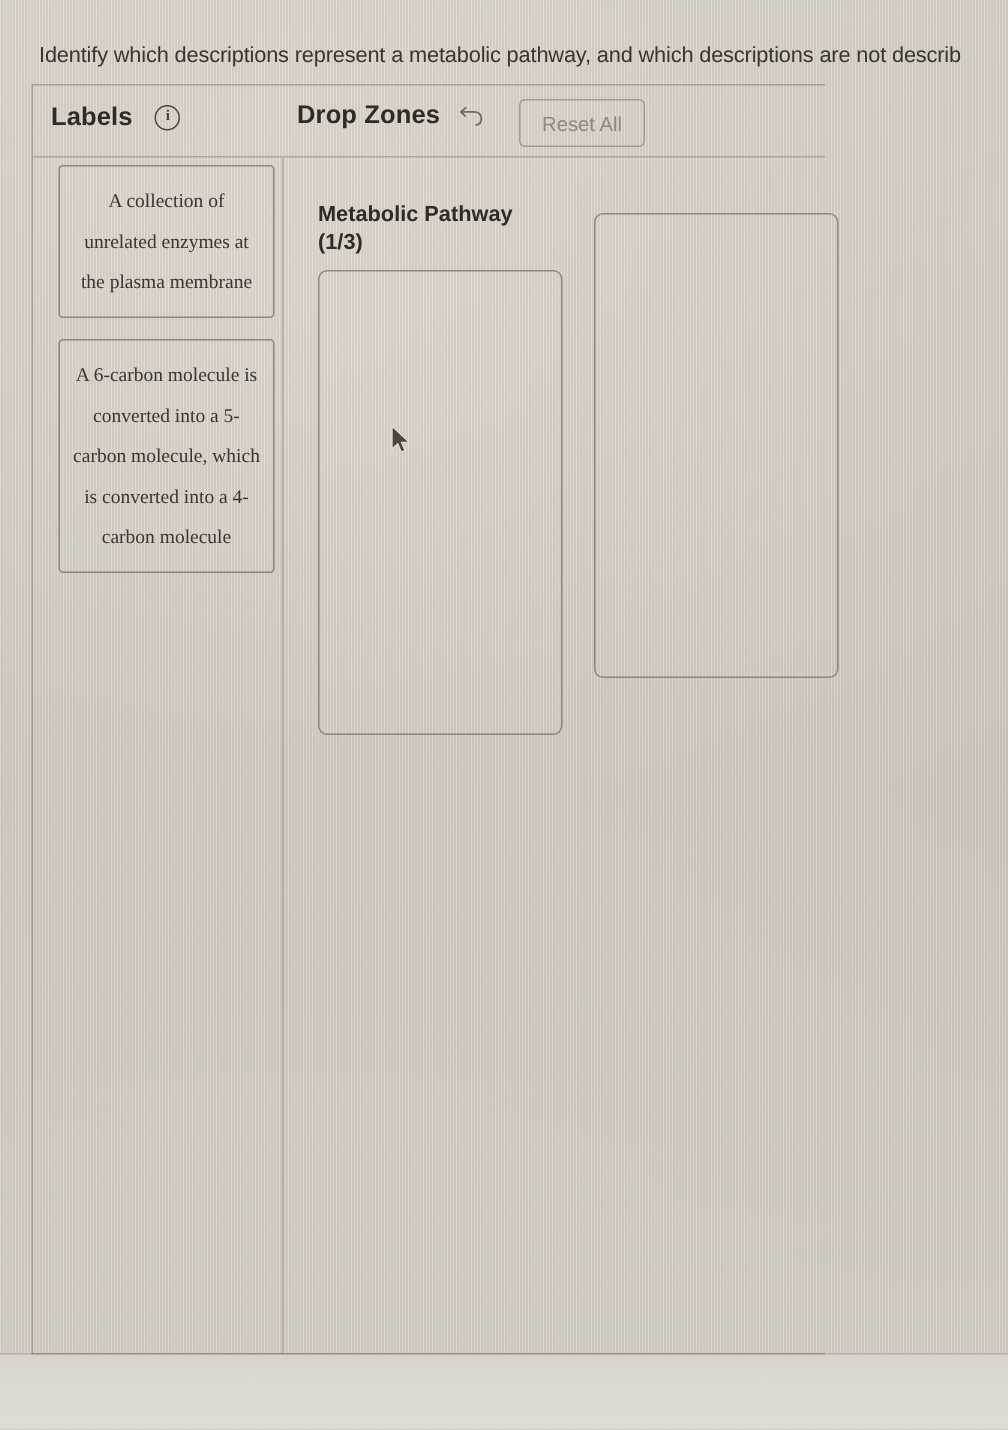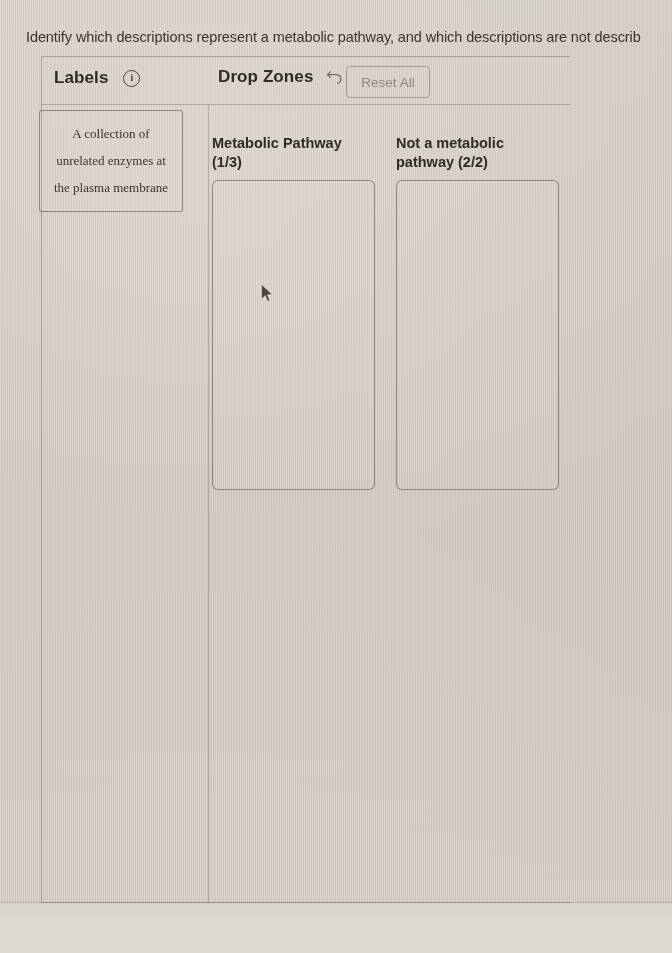--- a/index.html
+++ b/index.html
@@ -47,21 +47,21 @@
     line-height: 18px;
     color: #3a352e;
     white-space: nowrap;
     overflow: hidden;
     letter-spacing: -0.1px;
   }
 
   
   #card {
     position: absolute;
-    left: 41px;
+    left: 21px;
     top: 56px;
     width: 529px;
     height: 847px;
     border: 1px solid rgba(110,102,90,0.45);
     border-right: none;
     box-sizing: border-box;
   }
   #card-head {
     position: absolute;
     left: 0; right: 0; top: 0;
@@ -220,29 +220,29 @@
         <path d="M4.2 7.4 L1.3 4.6 M1.3 4.6 L4.4 1.9 M1.3 4.6 H9.6 C13.2 4.6 14.9 6.6 14.9 9.1 C14.9 11.2 13.6 12.9 11.6 13.3" fill="none" stroke="#4a443b" stroke-width="1.25" stroke-linecap="round" stroke-linejoin="round"></path>
       </svg>
     </span>
   </div>
 </div>
 
 <div id="reset-btn">Reset All</div>
 
 <div id="labels-col">
   <div class="label-card">A collection of unrelated enzymes at the plasma membrane</div>
+  <div class="label-card">A 6-carbon molecule is converted into a 5-carbon molecule, which is converted into a 4-carbon molecule</div>
 </div>
 
 <div class="zone" id="zone-0">
   <div class="zone-title">Metabolic Pathway (1/3)</div>
   <div class="zone-box"></div>
 </div>
 
 <div class="zone" id="zone-1">
-  <div class="zone-title">Not a metabolic pathway (2/2)</div>
   <div class="zone-box"></div>
 </div>
 
 <div id="cursor">
   <svg viewBox="0 0 15 21" width="15" height="21" aria-hidden="true">
     <path d="M1.4 1.2 L1.4 16.2 L5.2 12.7 L7.6 18.4 L9.9 17.4 L7.6 11.9 L12.4 11.6 Z" fill="#4b463d" stroke="#e7e3dc" stroke-width="0.7"></path>
   </svg>
 </div>
 
 </body></html>

